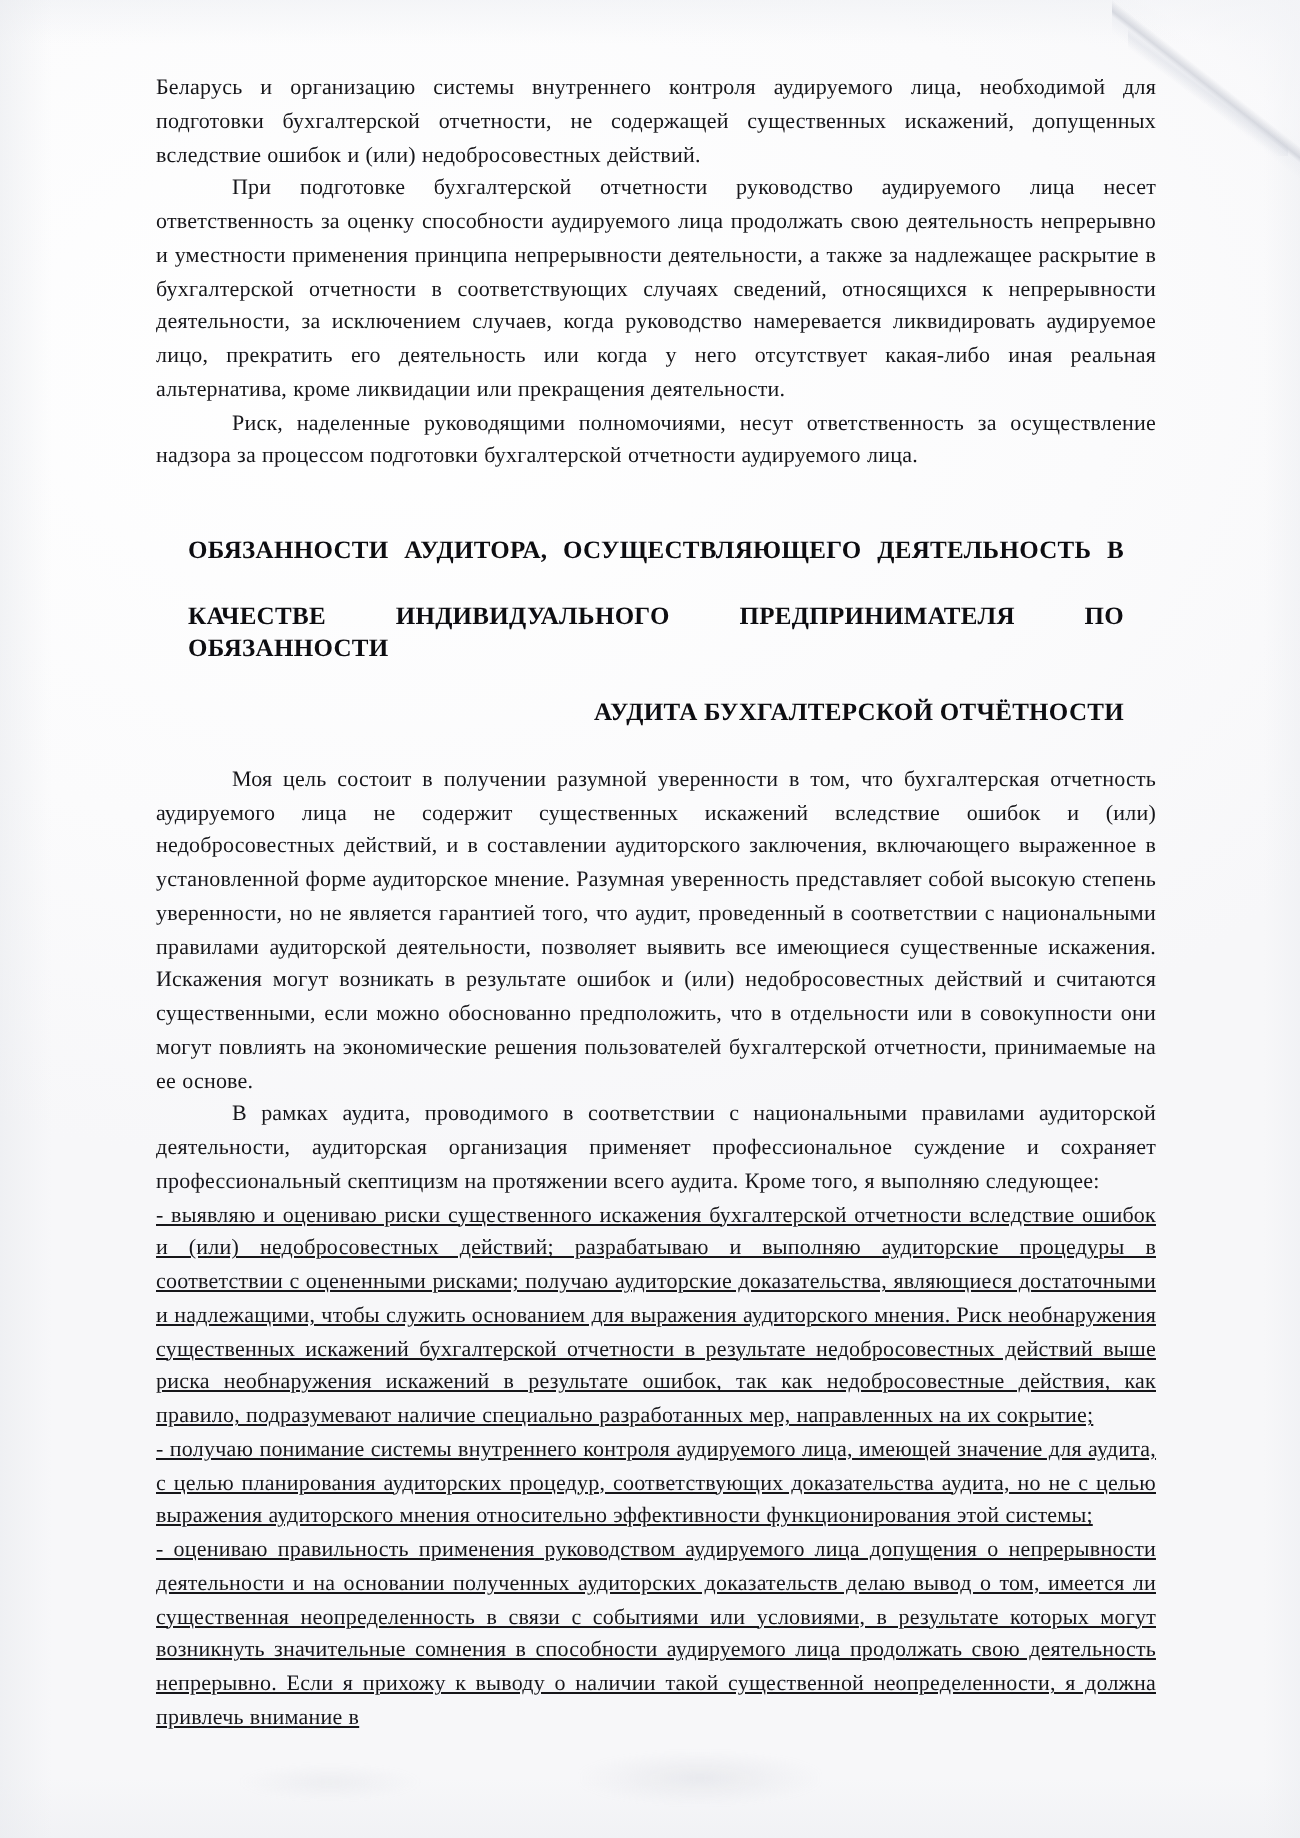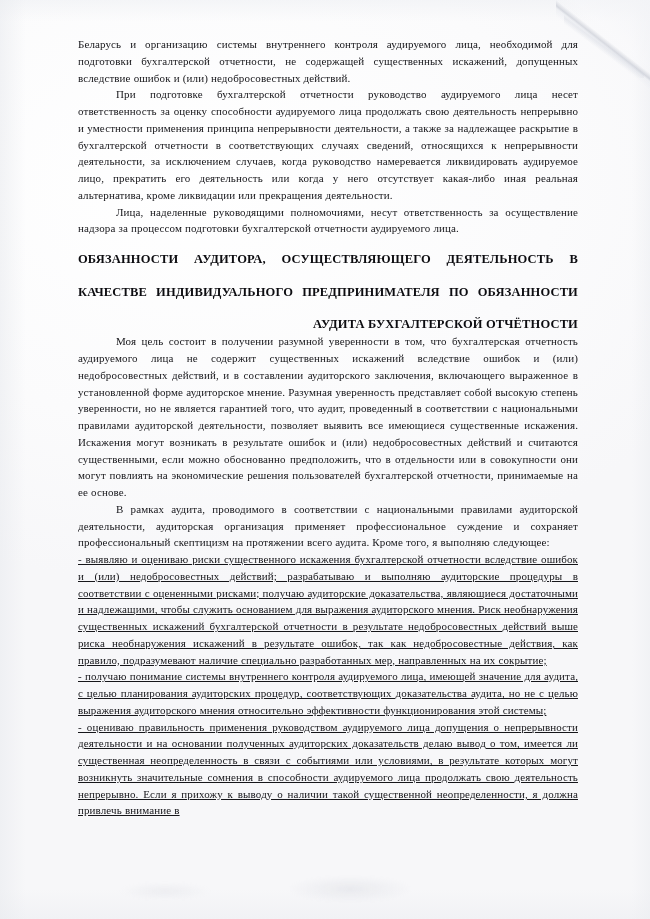--- a/index.html
+++ b/index.html
@@ -111,21 +111,21 @@
   }
   p.indent {
     text-indent: 38px;
   }
   p.bullet {
     text-indent: 0;
     text-decoration: underline;
   }
 
   h2.section-heading {
-    margin: 0;
+    margin: 16px;
     padding-top: 14px;
     padding-bottom: 1px;
     text-align: justify;
     text-justify: inter-word;
     font-size: 12.5px;
     line-height: 16.3px;
     font-weight: bold;
     color: #0d0d11;
     letter-spacing: 0.012em;
   }
@@ -156,21 +156,21 @@
     <div class="crease"></div>
     <div class="crease2"></div>
   </div>
 
   <div class="doc-body">
 
     <p class="para">Беларусь и организацию системы внутреннего контроля аудируемого лица, необходимой для подготовки бухгалтерской отчетности, не содержащей существенных искажений, допущенных вследствие ошибок и (или) недобросовестных действий.</p>
 
     <p class="para indent">При подготовке бухгалтерской отчетности руководство аудируемого лица несет ответственность за оценку способности аудируемого лица продолжать свою деятельность непрерывно и уместности применения принципа непрерывности деятельности, а также за надлежащее раскрытие в бухгалтерской отчетности в соответствующих случаях сведений, относящихся к непрерывности деятельности, за исключением случаев, когда руководство намеревается ликвидировать аудируемое лицо, прекратить его деятельность или когда у него отсутствует какая-либо иная реальная альтернатива, кроме ликвидации или прекращения деятельности.</p>
 
-    <p class="para indent">Лица, наделенные руководящими полномочиями, несут ответственность за осуществление надзора за процессом подготовки бухгалтерской отчетности аудируемого лица.</p>
+    <p class="para indent">Риск, наделенные руководящими полномочиями, несут ответственность за осуществление надзора за процессом подготовки бухгалтерской отчетности аудируемого лица.</p>
 
     <h2 class="section-heading">
       <span class="stretch-line">ОБЯЗАННОСТИ АУДИТОРА, ОСУЩЕСТВЛЯЮЩЕГО ДЕЯТЕЛЬНОСТЬ В</span>
       <span class="stretch-line">КАЧЕСТВЕ ИНДИВИДУАЛЬНОГО ПРЕДПРИНИМАТЕЛЯ ПО ОБЯЗАННОСТИ</span>
       <span class="last-line">АУДИТА БУХГАЛТЕРСКОЙ ОТЧЁТНОСТИ</span>
     </h2>
 
     <p class="para indent">Моя цель состоит в получении разумной уверенности в том, что бухгалтерская отчетность аудируемого лица не содержит существенных искажений вследствие ошибок и (или) недобросовестных действий, и в составлении аудиторского заключения, включающего выраженное в установленной форме аудиторское мнение. Разумная уверенность представляет собой высокую степень уверенности, но не является гарантией того, что аудит, проведенный в соответствии с национальными правилами аудиторской деятельности, позволяет выявить все имеющиеся существенные искажения. Искажения могут возникать в результате ошибок и (или) недобросовестных действий и считаются существенными, если можно обоснованно предположить, что в отдельности или в совокупности они могут повлиять на экономические решения пользователей бухгалтерской отчетности, принимаемые на ее основе.</p>
 
     <p class="para indent">В рамках аудита, проводимого в соответствии с национальными правилами аудиторской деятельности, аудиторская организация применяет профессиональное суждение и сохраняет профессиональный скептицизм на протяжении всего аудита. Кроме того, я выполняю следующее:</p>

